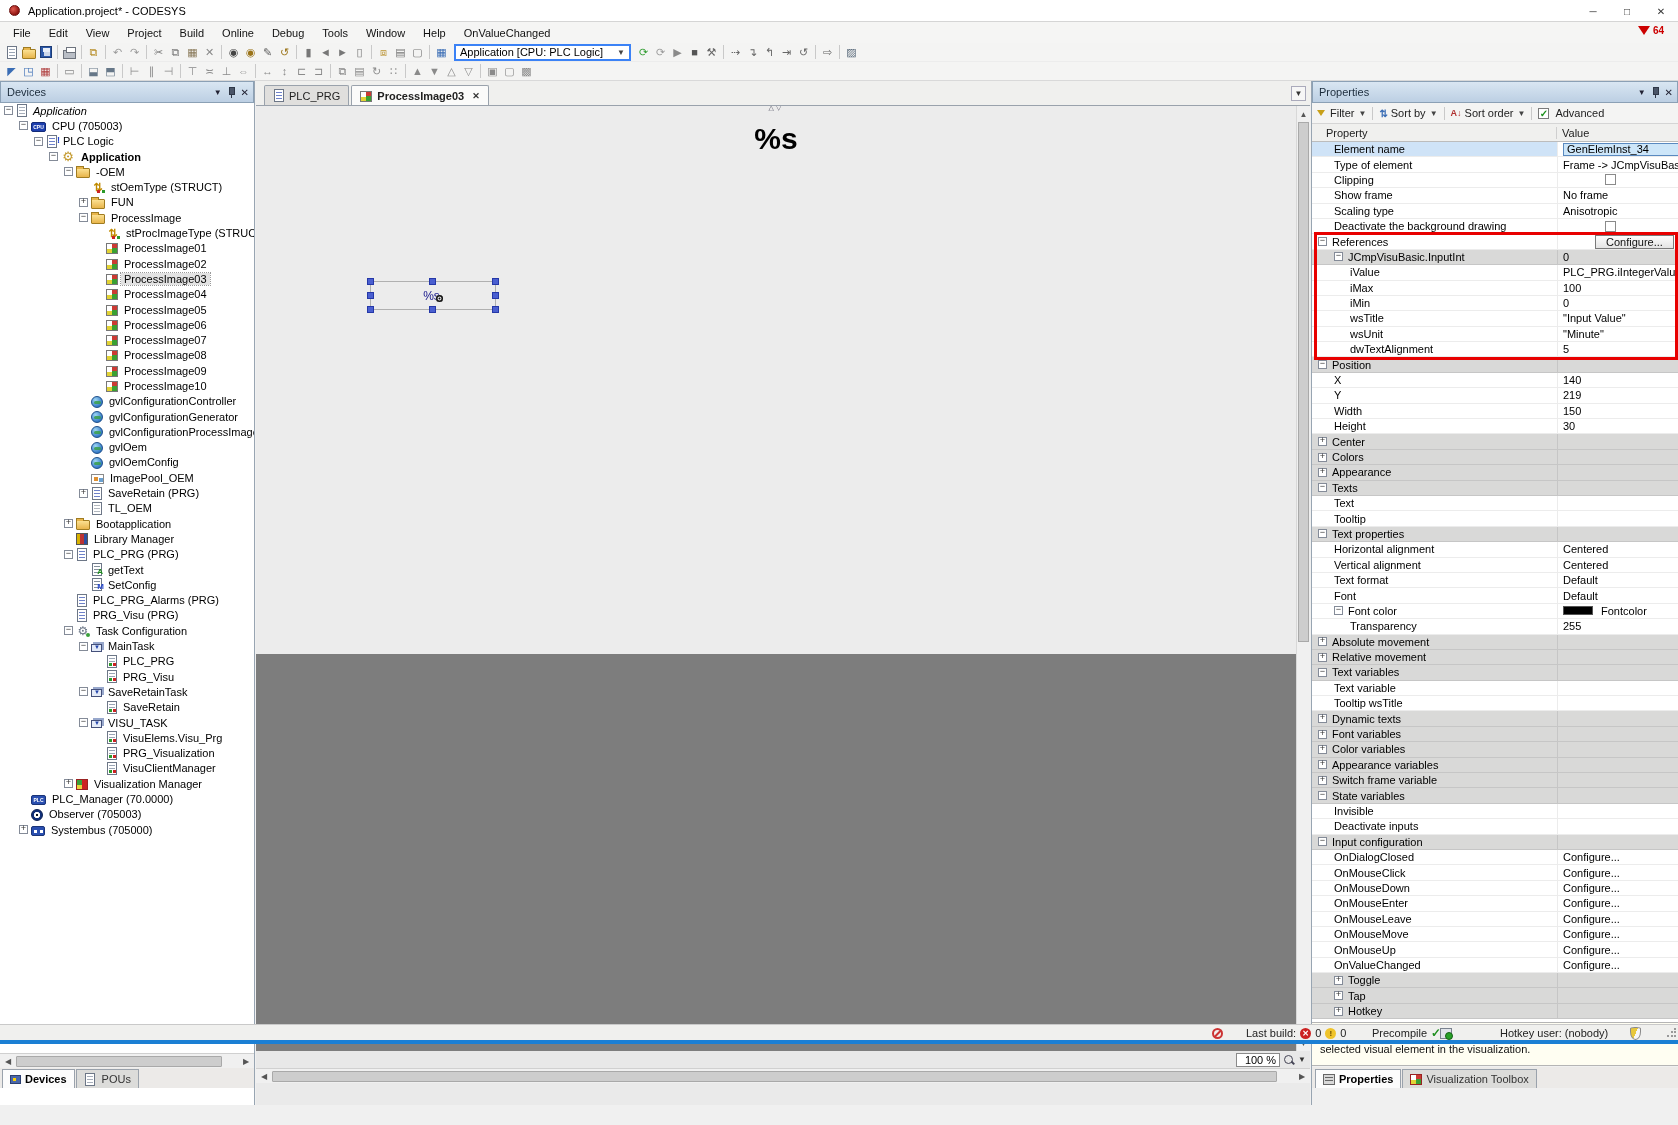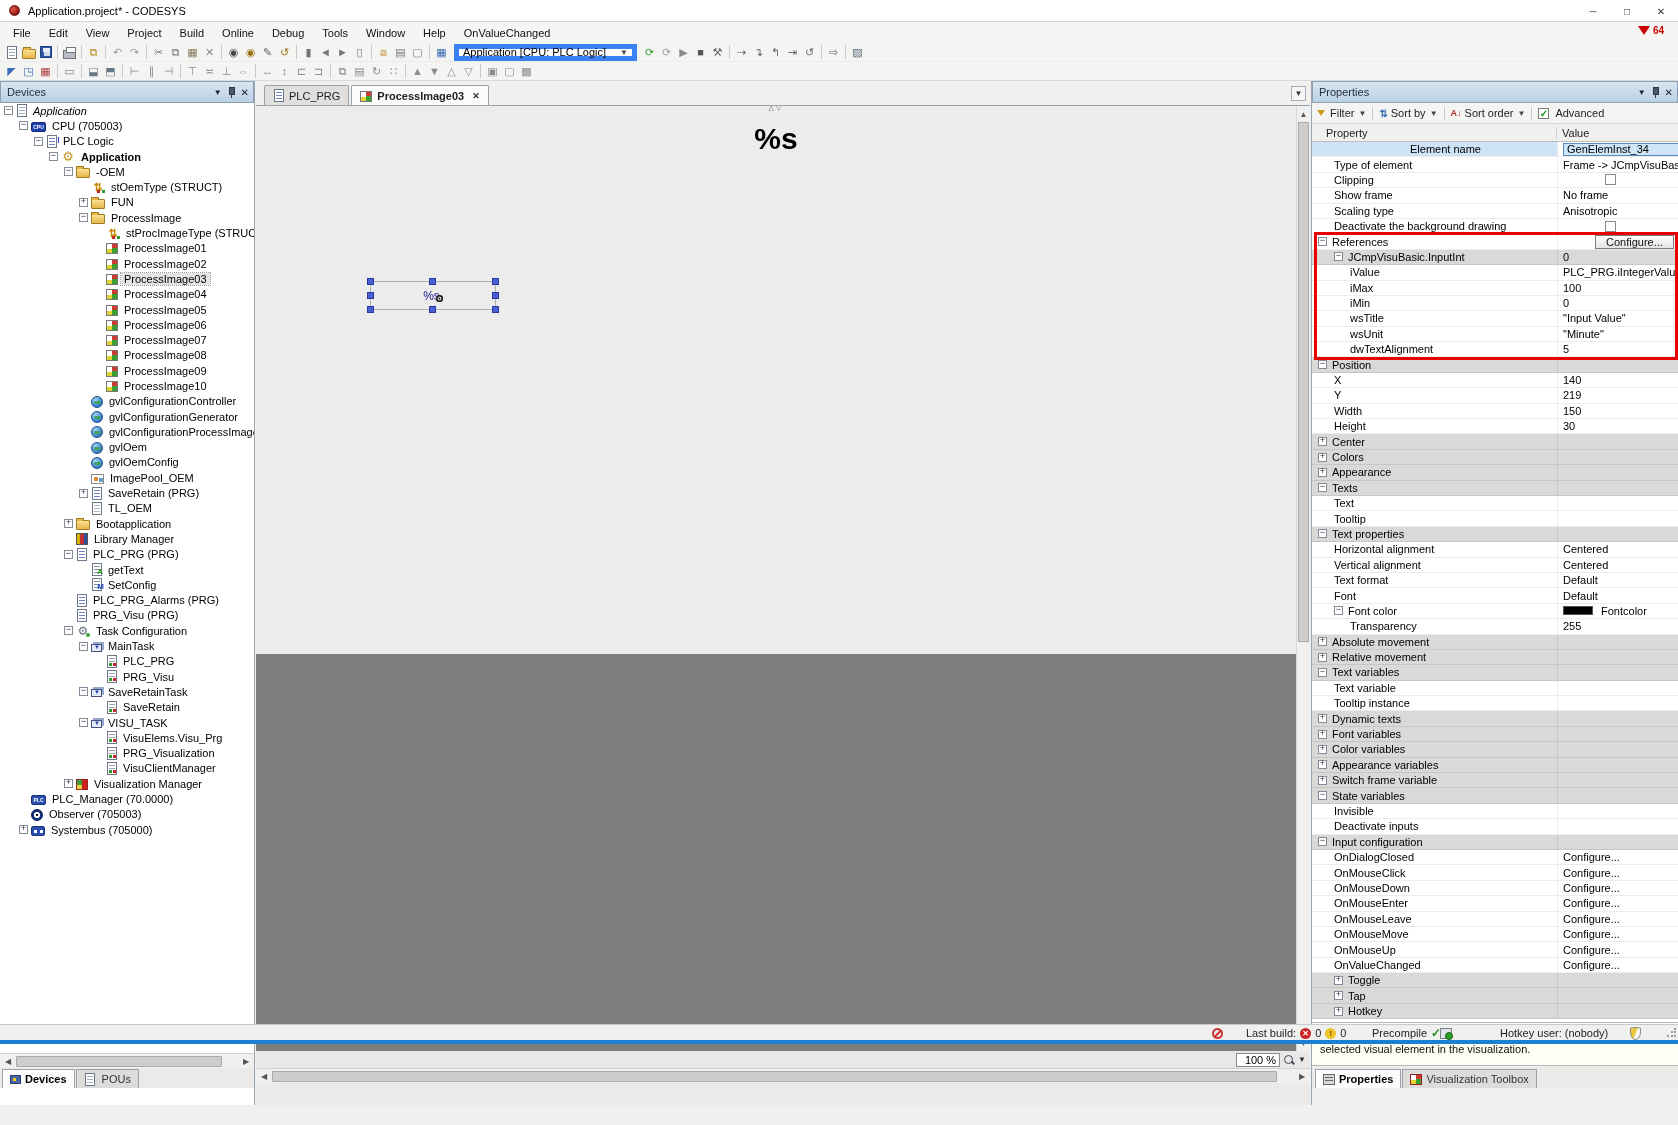--- a/index.html
+++ b/index.html
@@ -27,21 +27,21 @@
   #license-count { color:#cc0000; font-weight:bold; font-size:10px; }
 
   
   .toolbar { position:absolute; left:0; width:1678px; background:#f4f4f3; display:flex; align-items:center;
     padding-left:3px; }
   #toolbar1 { top:43px; height:19px; border-bottom:1px solid #ececec; }
   #toolbar2 { top:62px; height:19px; border-bottom:1px solid #d9d9d9; }
   .tbi { width:17px; height:16px; display:inline-flex; align-items:center; justify-content:center;
     font-size:11px; border:1px solid transparent; flex:none; position:relative; }
   .tsep { width:1px; height:14px; background:#c9c9c9; margin:0 3px; flex:none; }
-  #ctx-dropdown { display:inline-flex; align-items:center; height:17px; border:5px solid #3b82f6;
+  #ctx-dropdown { display:inline-flex; align-items:center; height:17px; border:2px solid #3b82f6;
     background:#fff; padding:0 4px; margin:0 4px; gap:14px; }
   #ctx-dropdown .caret { font-size:8px; color:#444; }
 
   
   .mi { position:relative; flex:none; }
   .mi-page { width:10px; height:13px; background:#fff; border:1px solid #6d7787; }
   .mi-page::before { content:""; position:absolute; left:1px; right:1px; top:2px; height:7px;
     background:repeating-linear-gradient(to bottom, #9aa5b5 0 1px, transparent 1px 3px); }
   .mi-folder { width:14px; height:10px; margin-top:3px; background:linear-gradient(#fbe091,#e8b54b);
     border:1px solid #a07c21; border-radius:1px; position:relative; }
@@ -216,21 +216,21 @@
   #props-colhead .c2 { padding-left:5px; }
 
   #props-rows { position:absolute; left:0; top:61px; width:367px; height:880px; background:#fff; overflow:hidden; }
   .prow { height:15.4px; display:flex; align-items:center; border-bottom:1px solid #ececec; background:#fff; }
   .prow .pl { width:245px; display:flex; align-items:center; height:100%; overflow:hidden; white-space:nowrap; }
   .prow .pv { flex:1; display:flex; align-items:center; height:100%; padding-left:5px; overflow:hidden;
     white-space:nowrap; border-left:1px solid #ececec; }
   .prow.gray, .prow.gray .pv { background:#d9d9d8; border-color:#c6c6c6; }
   .pexp { width:9px; height:9px; border:1px solid #848b98; background:#fff; color:#333; font-size:9px;
     line-height:7px; text-align:center; flex:none; margin-right:5px; font-family:"Liberation Mono",monospace; }
-  .pl-sel { background:#cfe3f7;justify-content:center; }
+  .pl-sel { background:#cfe3f7; }
   .val-input { background:#cde6f9; border:1px solid #5a8ac0; height:13px; display:flex; align-items:center;
     padding:0 3px; min-width:120px; }
   .val-check { width:11px; height:11px; border:1px solid #8a8a8a; background:#fff; margin-left:42px; }
   .val-btn { border:1px solid #7a7a7a; background:linear-gradient(#fdfdfd,#e4e4e4); height:14px;
     padding:0 10px; margin-left:32px; display:flex; align-items:center; color:#111; }
   .val-swatch { width:30px; height:9px; background:#000; border:1px solid #555; margin-right:8px; }
   #ref-redbox { position:absolute; left:2px; right:1px; top:90px; height:126px;
     border:3px solid #e80000; pointer-events:none; z-index:5; }
 
   #props-desc { position:absolute; left:0px; top:941px; width:367px; height:44px; background:#fffef2;
@@ -1116,21 +1116,21 @@
           <div class="prow">
             <span class="pl">
               <span style="width: 22px; flex: 0 0 auto;"></span>
               <span>Text variable</span>
             </span>
             <span class="pv"></span>
           </div>
           <div class="prow">
             <span class="pl">
               <span style="width: 22px; flex: 0 0 auto;"></span>
-              <span>Tooltip instance</span>
+              <span>Tooltip wsTitle</span>
             </span>
             <span class="pv"></span>
           </div>
           <div class="prow gray">
             <span class="pl">
               <span style="width: 6px; flex: 0 0 auto;"></span>
               <span class="pexp">+</span>
               <span>Dynamic texts</span>
             </span>
             <span class="pv"></span>

